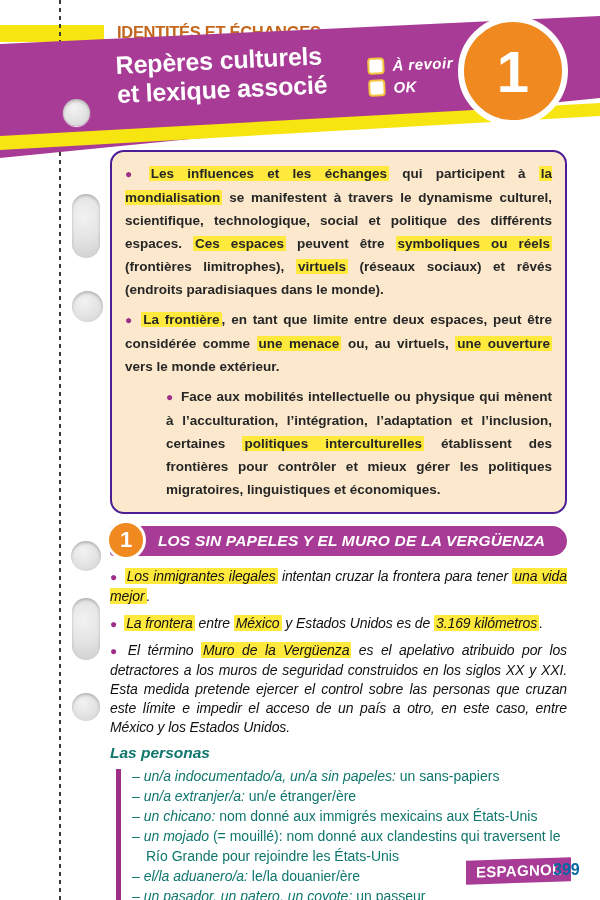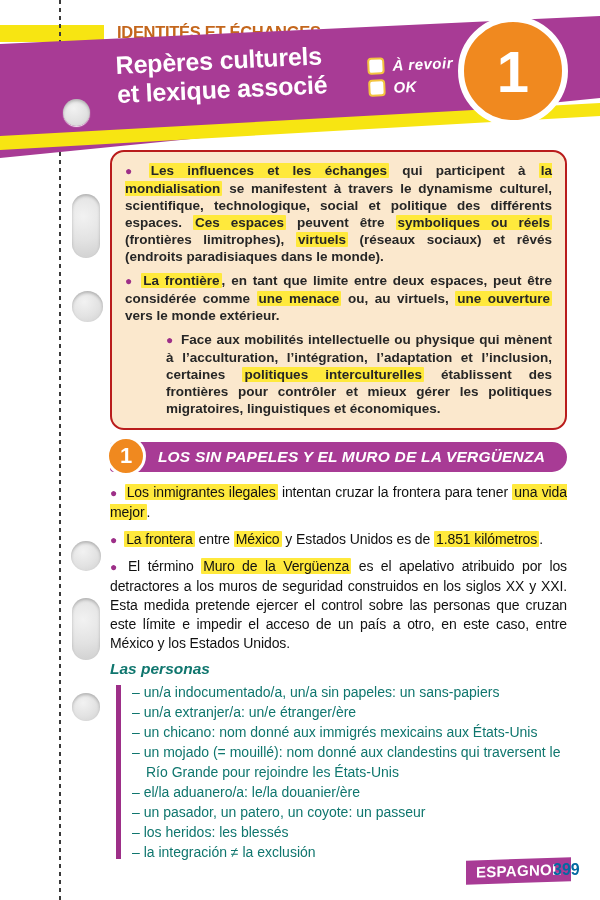--- a/index.html
+++ b/index.html
@@ -2,21 +2,21 @@
 <html><head>
 <meta charset="utf-8">
 <style>
   html,body{margin:0;padding:0;}
   body{
     width:600px;height:900px;position:relative;overflow:hidden;
     background:#ffffff;
     font-family:"Liberation Sans", sans-serif;
     -webkit-font-smoothing:antialiased;
   }
-  .it{margin-top:48px;}
+  .it{font-style:italic;margin-top:48px;}
   mark{background:#FFE93C;color:inherit;padding:0 2px;border-radius:1px;}
 
   
   .binding-line{
     position:absolute;left:59px;top:0;bottom:0;width:2px;z-index:1;
     background-image:repeating-linear-gradient(to bottom,#3a3a3a 0 4px,transparent 4px 8px);
   }
   .hole{
     position:absolute;z-index:6;
     background:radial-gradient(circle at 40% 35%, #f2f2f2 0%, #e2e2e2 55%, #cfcfcf 100%);
@@ -50,23 +50,23 @@
     position:absolute;left:458px;top:16px;width:98px;height:98px;z-index:5;
     background:#F0891F;border:6px solid #fff;border-radius:50%;
     display:flex;align-items:center;justify-content:center;
     color:#fff;font-size:58px;font-weight:bold;
   }
 
   
   .content{position:absolute;left:110px;top:150px;width:457px;z-index:2;}
 
   .intro-box{
-    background:#FBE8CD;border:2px solid #b91c1c;border-radius:14px;
+    background:#FBE8CD;border:2px solid #4c1d95;border-radius:14px;
     padding:10px 13px 11px 13px;
-    color:#262626;font-weight:bold;font-size:13.5px;line-height:17px;text-align:justify;
+    color:#262626;font-weight:bold;font-size:13.5px;line-height:23px;text-align:justify;
   }
   .intro-para{margin:0 0 7px 0;}
   .intro-para:last-child{margin-bottom:0;margin-left:41px;}
   .intro-para::before,.es-bullet::before{
     content:"\25CF";color:#9D2F88;margin-right:7px;font-size:12px;font-style:normal;
   }
 
   .section-banner-row{position:relative;margin-top:12px;height:30px;}
   .section-banner{
     position:absolute;left:0;right:0;top:0;height:30px;background:#A83B95;
@@ -150,21 +150,21 @@
     <p class="intro-para"><span>Face aux mobilités intellectuelle ou physique qui mènent à l’acculturation, l’intégration, l’adaptation et l’inclusion, certaines </span><mark>politiques interculturelles</mark><span> établissent des frontières pour contrôler et mieux gérer les politiques migratoires, linguistiques et économiques.</span></p>
   </div>
 
   <div class="section-banner-row">
     <div class="section-number-circle">1</div>
     <div class="section-banner">LOS SIN PAPELES Y EL MURO DE LA VERGÜENZA</div>
   </div>
 
   <div class="es-bullets">
     <p class="es-bullet"><mark class="it">Los inmigrantes ilegales</mark><span class="it"> intentan cruzar la frontera para tener </span><mark class="it">una vida mejor</mark><span class="it">.</span></p>
-    <p class="es-bullet"><mark class="it">La frontera</mark><span class="it"> entre </span><mark class="it">México</mark><span class="it"> y Estados Unidos es de </span><mark class="it">1.851 kilómetros</mark><span class="it">.</span></p>
+    <p class="es-bullet"><mark class="it">La frontera</mark><span class="it"> entre </span><mark class="it">México</mark><span class="it"> y Estados Unidos es de </span><mark class="it">3.169 kilómetros</mark><span class="it">.</span></p>
     <p class="es-bullet"><span class="it">El término </span><mark class="it">Muro de la Vergüenza</mark><span class="it"> es el apelativo atribuido por los detractores a los muros de seguridad construidos en los siglos XX y XXI. Esta medida pretende ejercer el control sobre las personas que cruzan este límite e impedir el acceso de un país a otro, en este caso, entre México y los Estados Unidos.</span></p>
   </div>
 
   <div class="vocab">
     <div class="vocab-heading">Las personas</div>
     <div class="vocab-bar"></div>
     <div class="vocab-items">
       <div class="vocab-item"><span class="it">– un/a indocumentado/a, un/a sin papeles:</span><span> un sans-papiers</span></div>
       <div class="vocab-item"><span class="it">– un/a extranjer/a:</span><span> un/e étranger/ère</span></div>
       <div class="vocab-item"><span class="it">– un chicano:</span><span> nom donné aux immigrés mexicains aux États-Unis</span></div>

